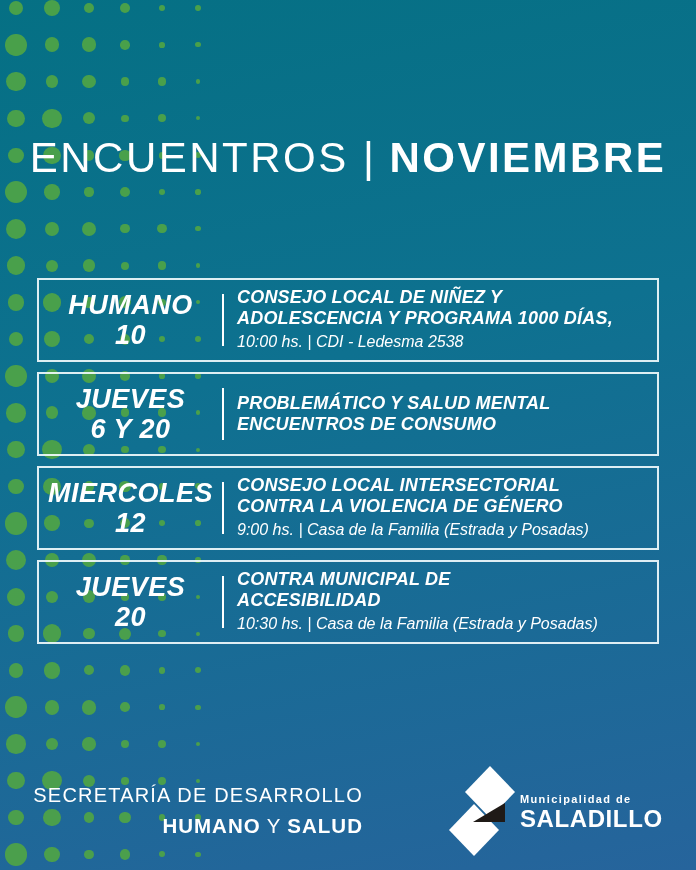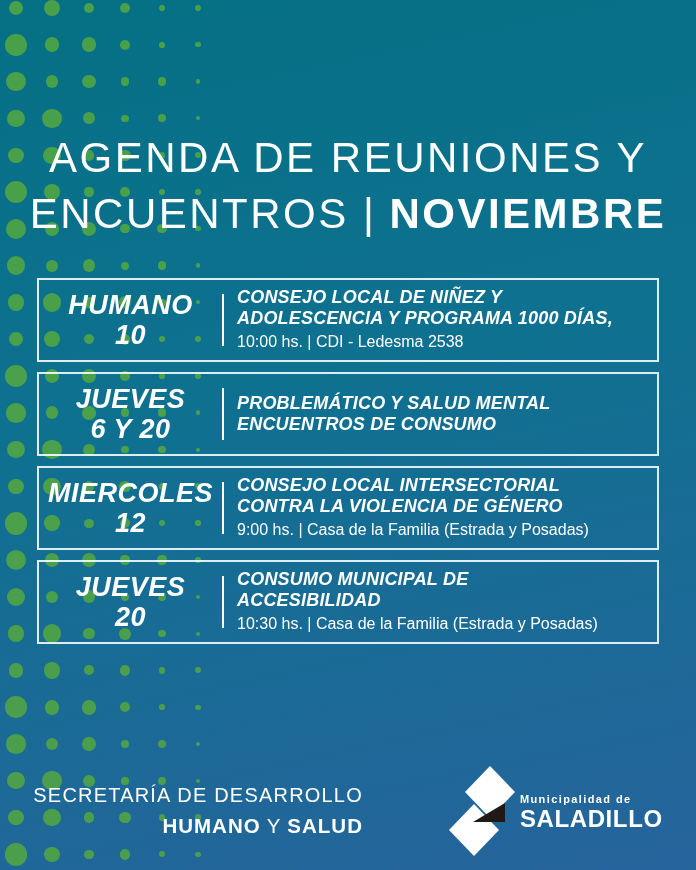--- a/index.html
+++ b/index.html
@@ -29,21 +29,21 @@
     width:183px;flex:0 0 183px;text-align:center;
     font-weight:700;font-style:italic;font-size:27px;line-height:1.12;
     letter-spacing:.5px;
   }
   .card-divider{width:2px;height:52px;background:#ffffff;flex:0 0 2px;}
   .card-body{flex:1;padding:0 8px 0 13px;}
   .event-line{
     font-weight:700;font-style:italic;font-size:18px;line-height:1.18;
     letter-spacing:.2px;white-space:nowrap;
   }
-  .event-detail{font-size:16px;line-height:1.3;margin-top:3px;white-space:nowrap;}
+  .event-detail{font-size:16px;line-height:1.3;margin-top:3px;white-space:nowrap;font-style:italic;}
 
   .footer{
     position:absolute;top:766px;left:0;width:100%;
     display:flex;justify-content:center;align-items:center;gap:36px;
   }
   .footer-text{text-align:right;margin-right:50px;}
   .footer-line1{font-size:20px;letter-spacing:1.2px;font-weight:400;white-space:nowrap;}
   .footer-line2{font-size:20.5px;letter-spacing:1px;font-weight:700;margin-top:7px;white-space:nowrap;}
   .footer-line2 .sep{font-weight:400;margin:0 6px;}
   .logo{display:flex;align-items:center;}
@@ -198,21 +198,20 @@
     <div class="dot" style="left: 44.2222px; top: 846.622px; height: 15.5556px; width: 15.5556px;"></div>
     <div class="dot" style="left: 84.35px; top: 849.75px; height: 9.3px; width: 9.3px;"></div>
     <div class="dot" style="left: 119.861px; top: 849.261px; height: 10.2778px; width: 10.2778px;"></div>
     <div class="dot" style="left: 158.939px; top: 851.339px; height: 6.12222px; width: 6.12222px;"></div>
     <div class="dot" style="left: 195.183px; top: 851.583px; height: 5.63333px; width: 5.63333px;"></div>
   </div>
 
 <div class="content">
 
   <div class="title">
-    <div>AGENDA DE REUNIONES Y</div>
     <div><span>ENCUENTROS |</span><span class="bold">NOVIEMBRE</span></div>
   </div>
 
   <div class="cards">
 
     <div class="card">
       <div class="card-date">
         <div>HUMANO</div>
         <div>10</div>
       </div>
@@ -249,21 +248,21 @@
       </div>
     </div>
 
     <div class="card">
       <div class="card-date">
         <div>JUEVES</div>
         <div>20</div>
       </div>
       <div class="card-divider"></div>
       <div class="card-body">
-        <div class="event-line">CONSUMO MUNICIPAL DE</div>
+        <div class="event-line">CONTRA MUNICIPAL DE</div>
         <div class="event-line">ACCESIBILIDAD</div>
         <div class="event-detail">10:30 hs. | Casa de la Familia (Estrada y Posadas)</div>
       </div>
     </div>
 
   </div>
 
   <div class="footer">
     <div class="footer-text">
       <div class="footer-line1">SECRETARÍA DE DESARROLLO</div>

